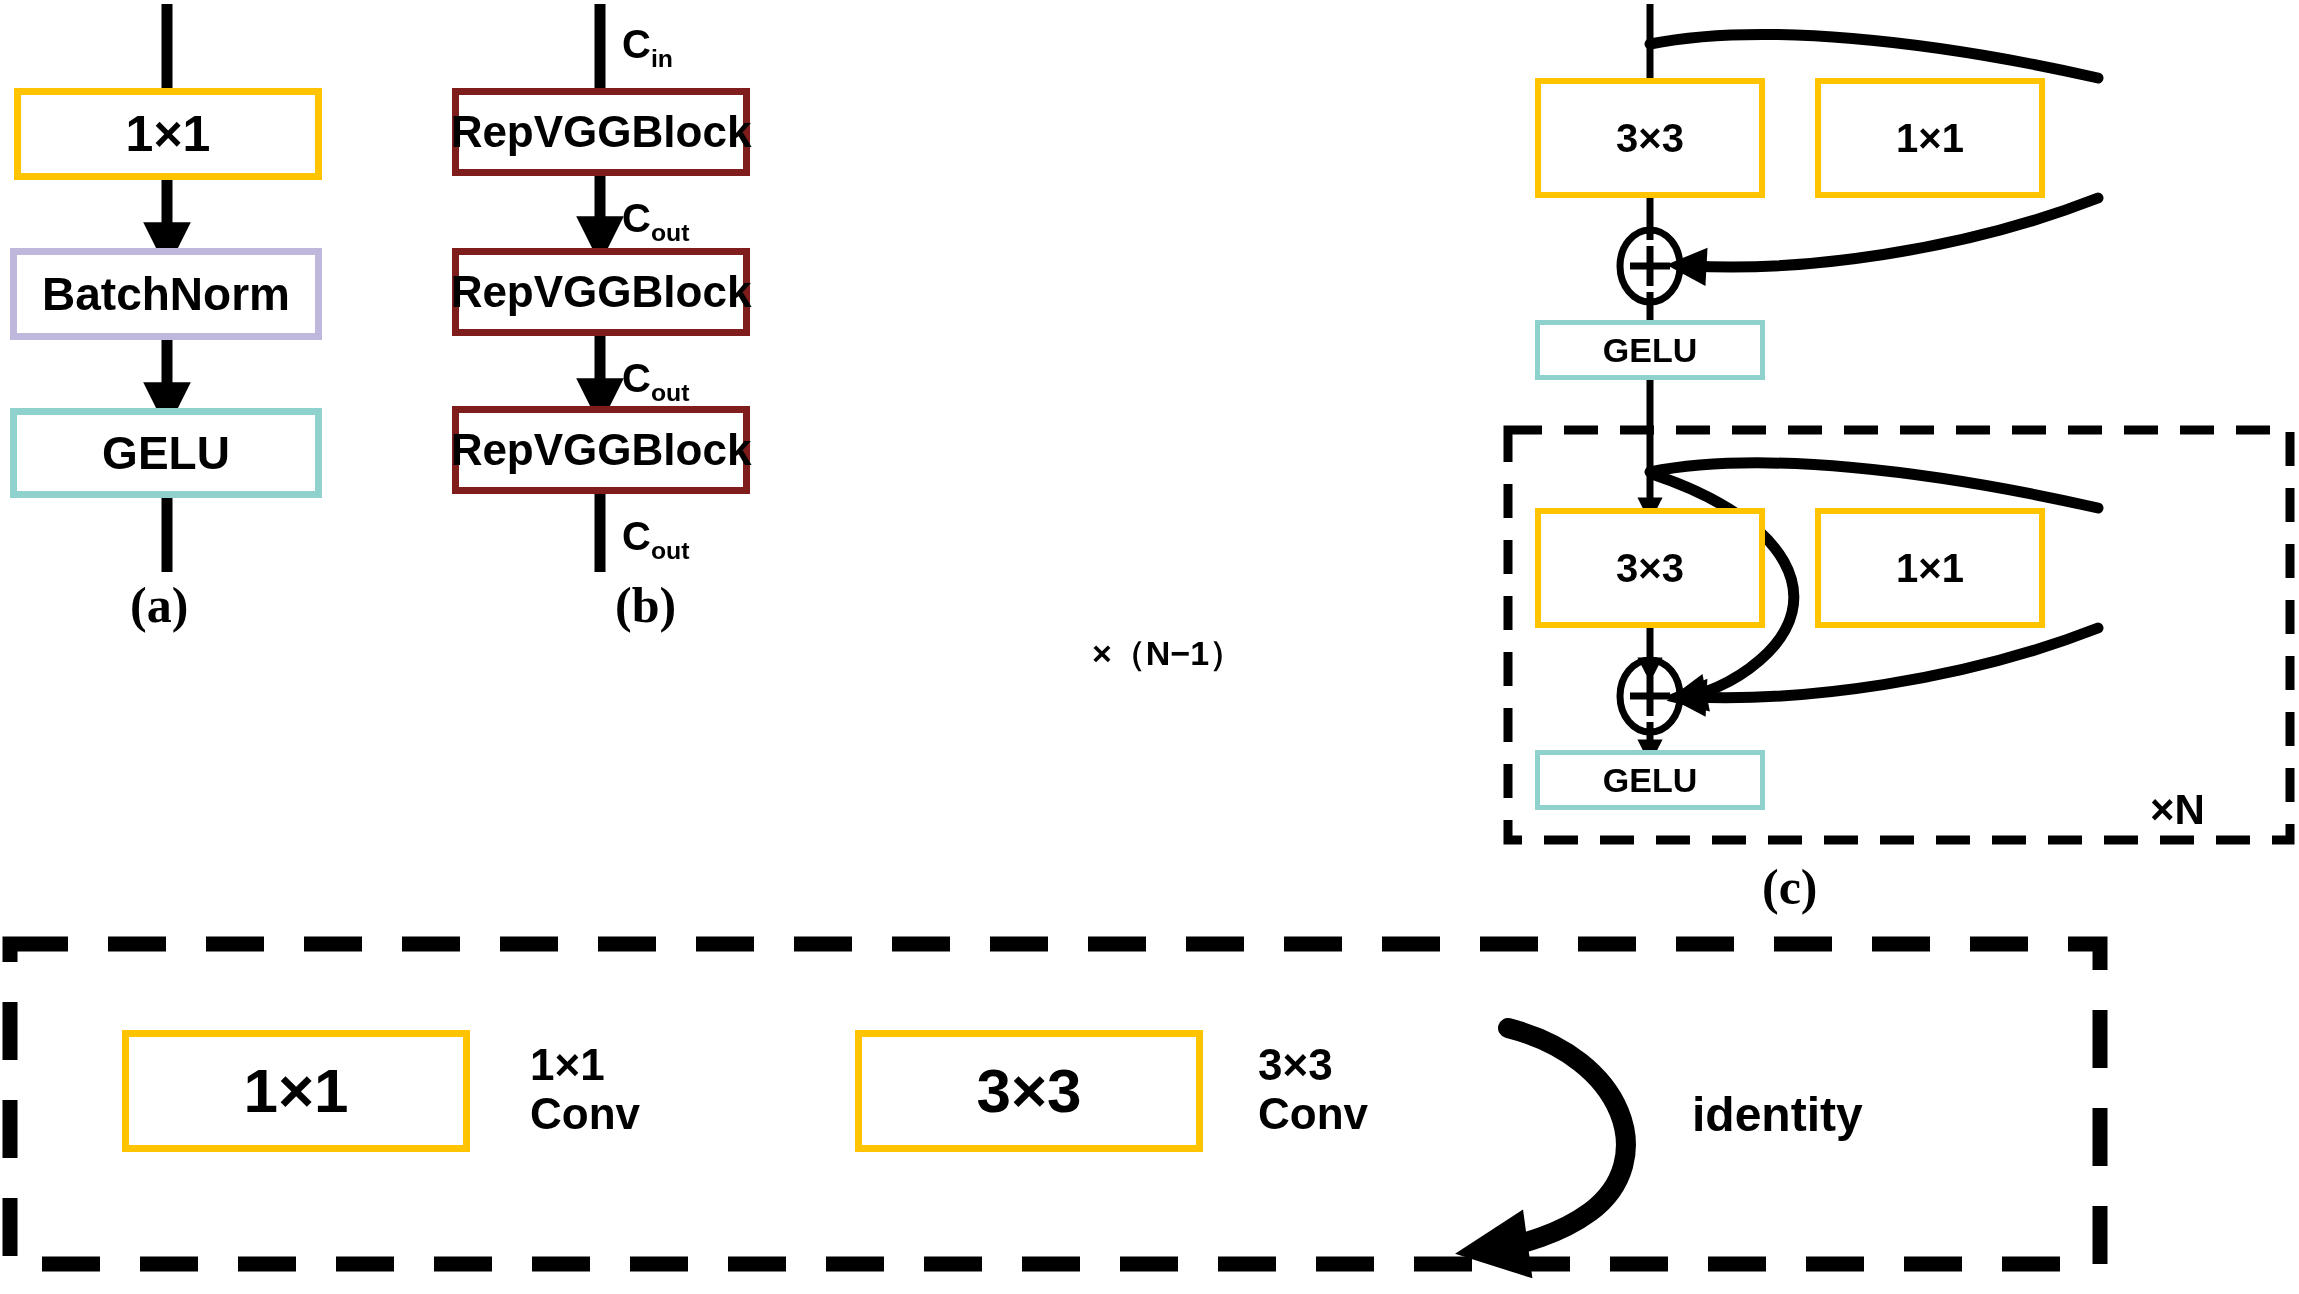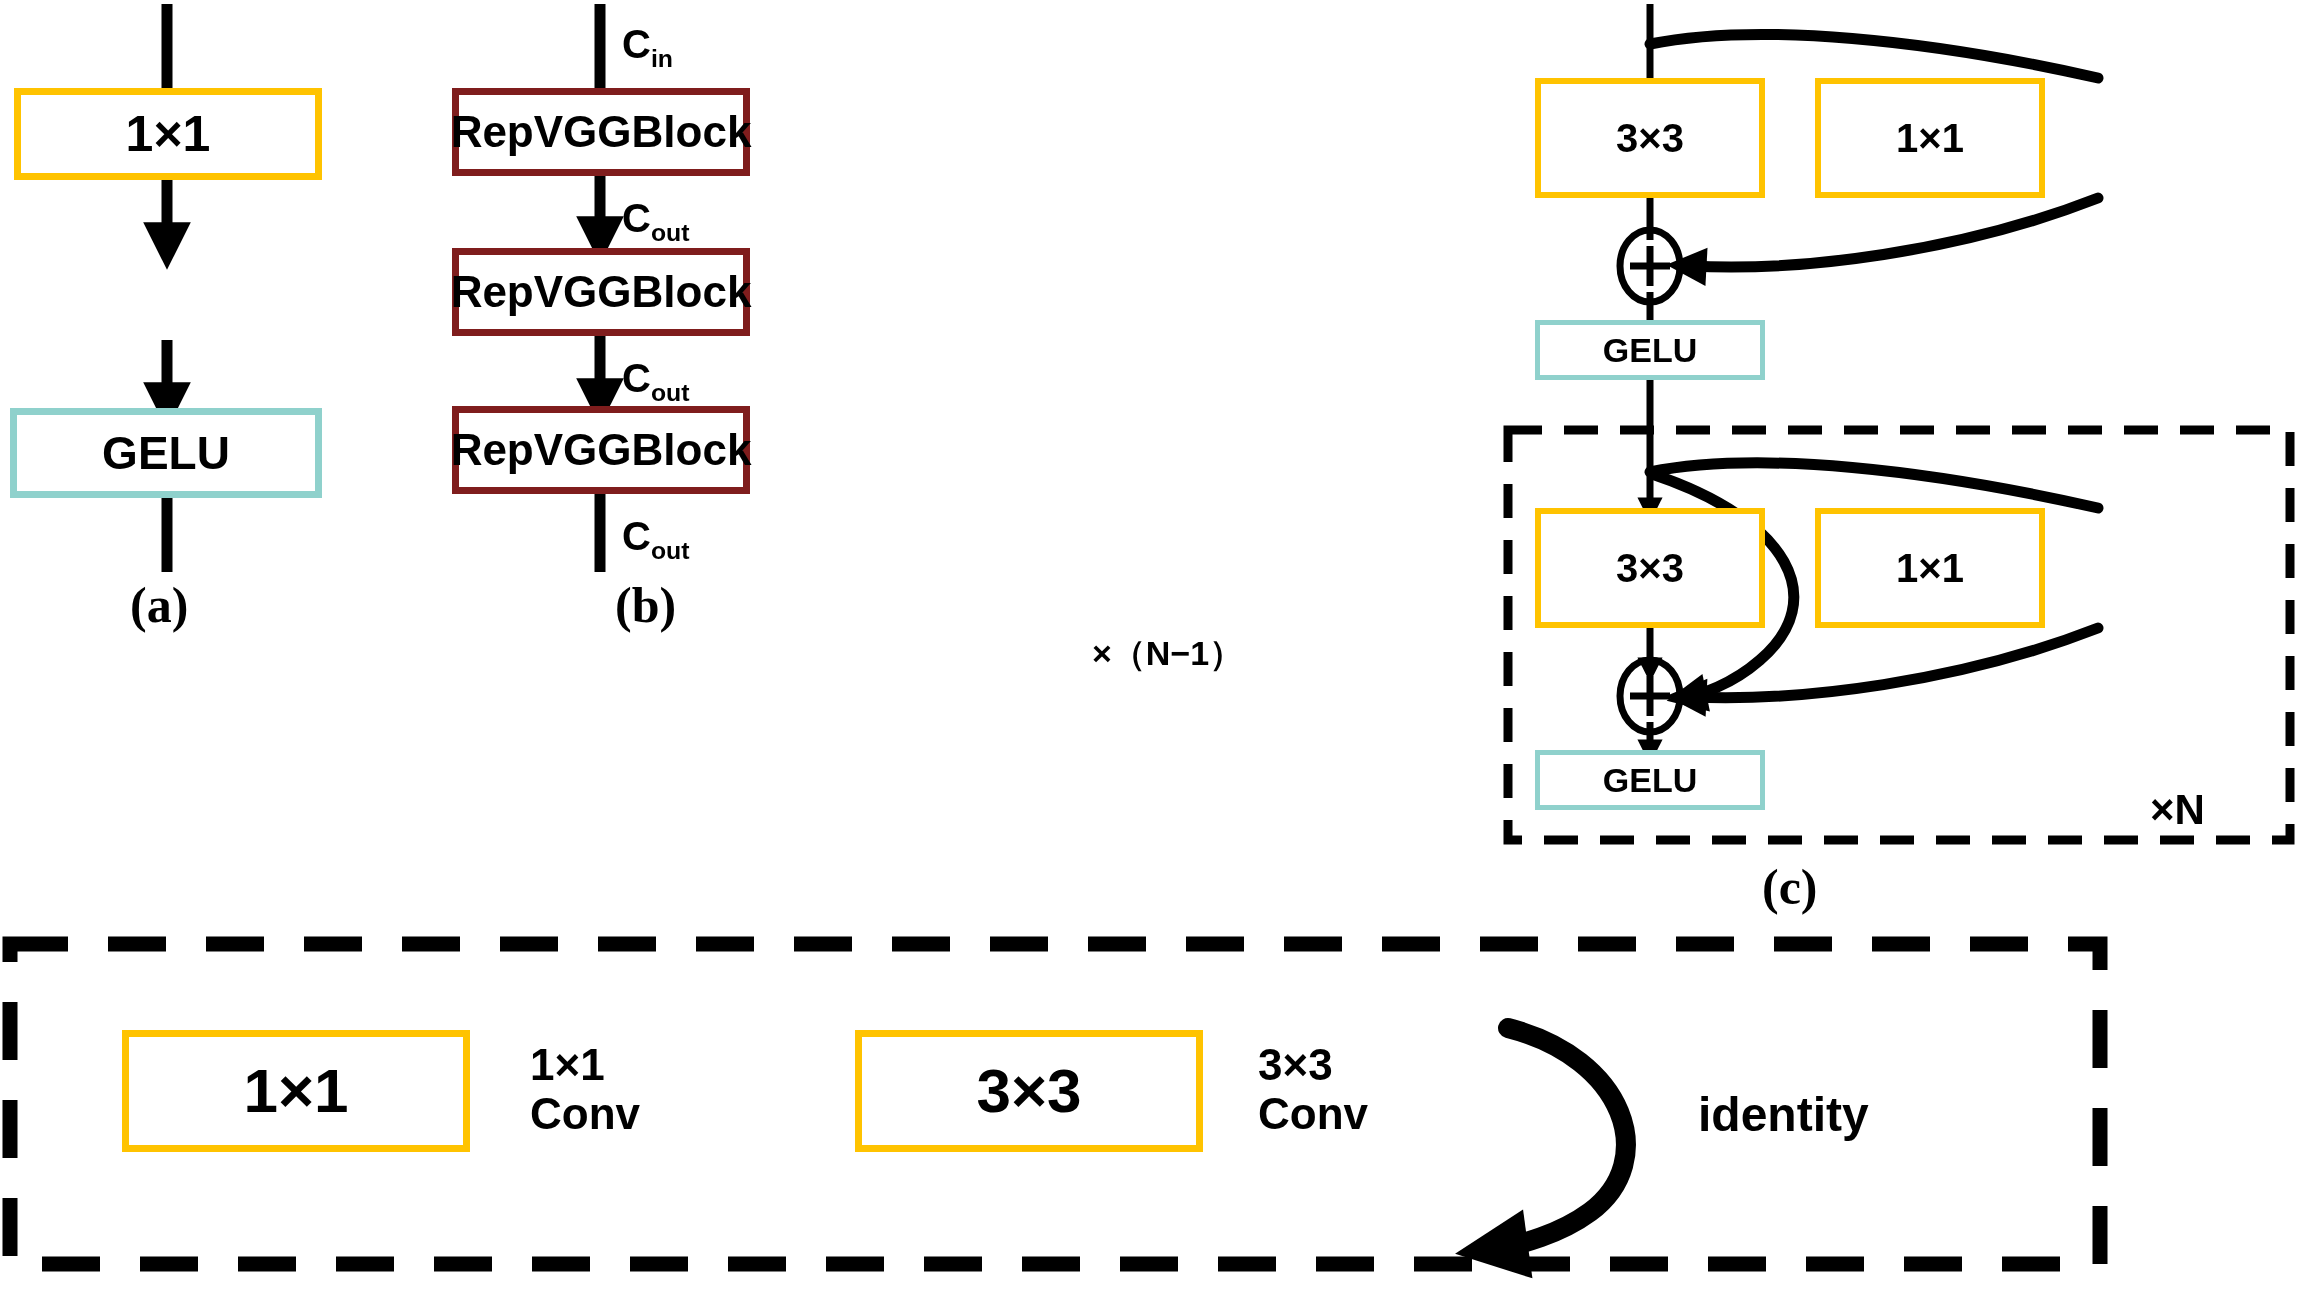--- a/index.html
+++ b/index.html
@@ -96,20 +96,23 @@
     </g>
     <ellipse cx="1650" cy="696" rx="30" ry="36" fill="none" stroke="#000" stroke-width="7"></ellipse>
 
     <rect x="10" y="944" width="2090" height="320" fill="none" stroke="#000" stroke-width="15" stroke-dasharray="58 40"></rect>
     <path d="M1508,1028 C1625,1058 1660,1160 1590,1212 C1560,1234 1520,1245 1498,1248" fill="none" stroke="#000" stroke-width="20" stroke-linecap="round" marker-end="url(#ahL)"></path>
   </svg>
 
   <div class="nodebox yellow" style="left:14px;top:88px;width:308px;height:92px;font-size:50px;">
     <span>1×1</span>
   </div>
+  <div class="nodebox lavender" style="left:10px;top:248px;width:312px;height:92px;font-size:46px;">
+    <span>BatchNorm</span>
+  </div>
   <div class="nodebox teal" style="left:10px;top:408px;width:312px;height:90px;font-size:46px;">
     <span>GELU</span>
   </div>
   <div class="caplabel" style="left:130px;top:576px;font-size:50px;">(a)</div>
 
   <div class="nodebox salmon" style="left:452px;top:88px;width:298px;height:88px;font-size:44px;">
     <span>RepVGGBlock</span>
   </div>
   <div class="nodebox salmon" style="left:452px;top:248px;width:298px;height:88px;font-size:44px;">
     <span>RepVGGBlock</span>
@@ -168,15 +171,15 @@
   </div>
 
   <div class="nodebox yellow" style="left:855px;top:1030px;width:348px;height:122px;font-size:62px;">
     <span>3×3</span>
   </div>
   <div class="legtext" style="left:1258px;top:1040px;font-size:44px;">
     <div>3×3</div>
     <div>Conv</div>
   </div>
 
-  <div class="legtext" style="left:1692px;top:1088px;font-size:48px;margin-left:6px;">identity</div>
+  <div class="legtext" style="left:1692px;top:1088px;font-size:48px;">identity</div>
 
 </div>
 
 </body></html>

